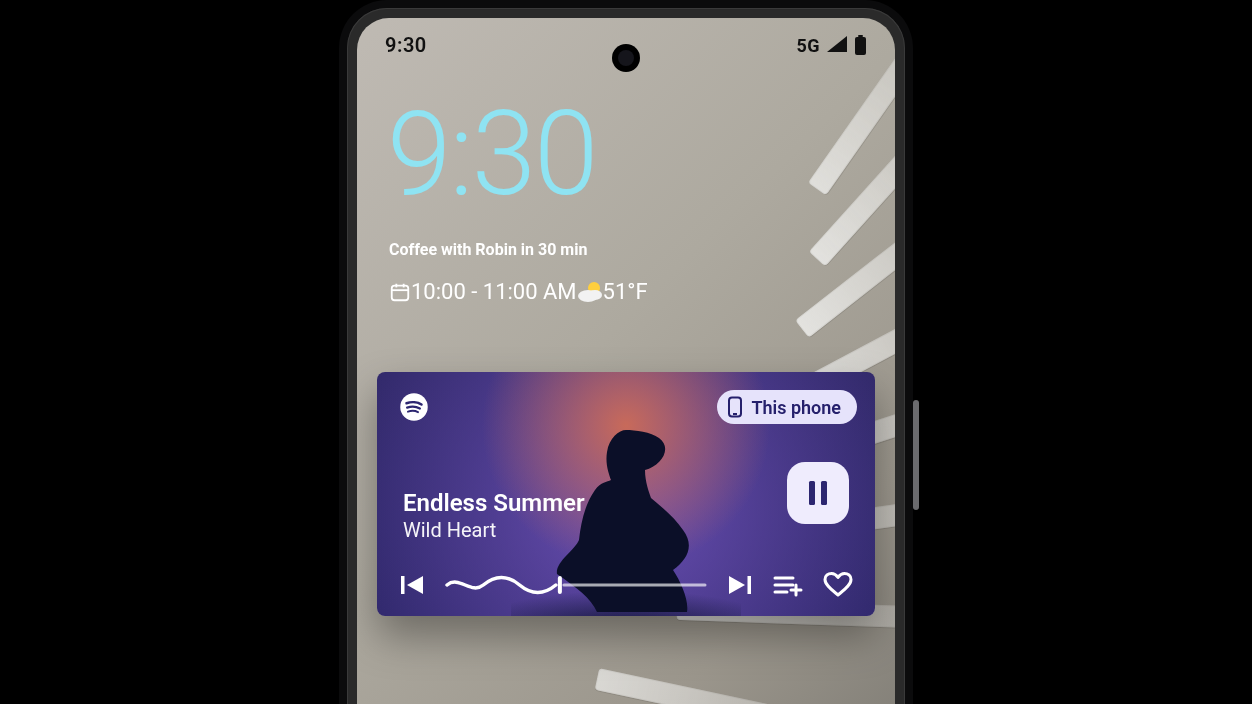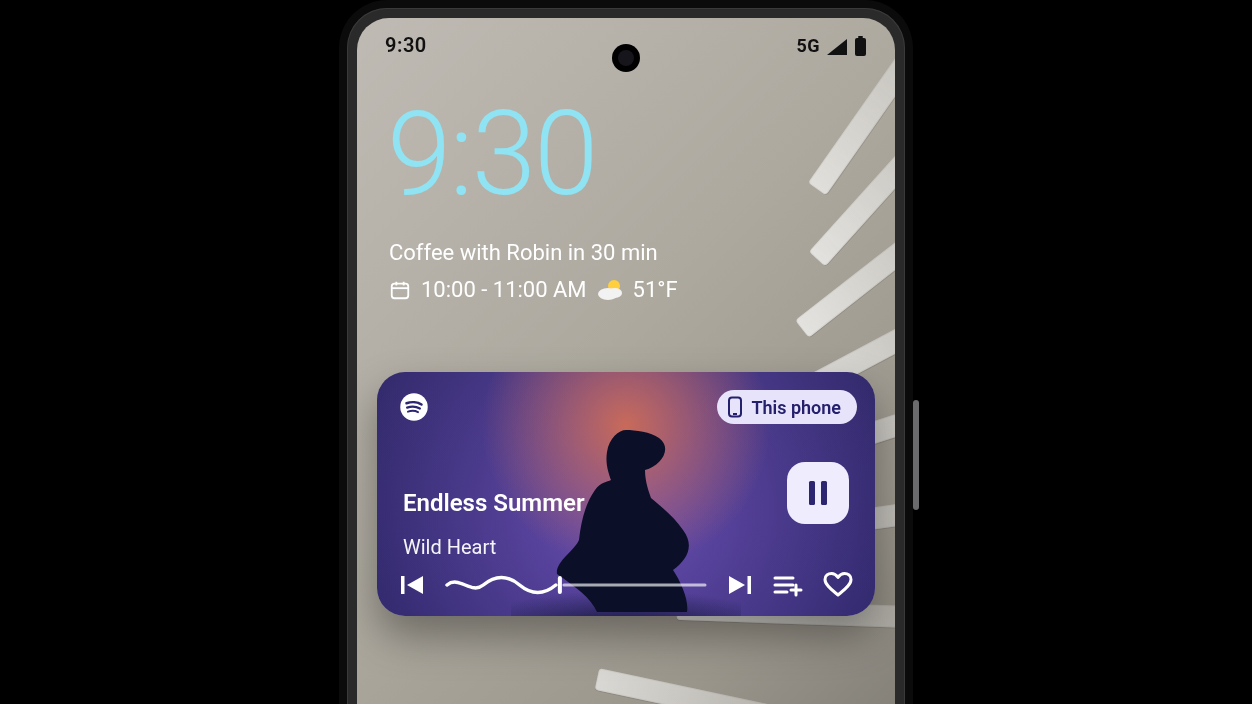--- a/index.html
+++ b/index.html
@@ -101,21 +101,21 @@
     top: 10px; left: 0; right: 0;
     height: 34px;
     display: flex;
     justify-content: space-between;
     align-items: center;
     padding: 0 28px;
     color: #111;
     font-weight: 600;
   }
   .statusbar .time { font-size: 20px; letter-spacing: 0.5px; }
-  .status-right { display:flex; align-items:flex-end; gap:6px; }
+  .status-right { display:flex; align-items:flex-start; gap:6px; }
   .status-right .net { font-size: 18px; font-weight: 700; letter-spacing:0.5px;}
 
   
   .clock {
     position: absolute;
     left: 30px;
     top: 78px;
     font-size: 116px;
     line-height: 1;
     font-weight: 300;
@@ -124,39 +124,38 @@
   }
 
   
   .glance {
     position: absolute;
     left: 32px;
     top: 222px;
     color: #fff;
   }
   .glance .headline {
-    font-size: 22px;
-    font-weight: 400;
+    font-size: 16px;
+    font-weight: 700;
   }
   .glance .subrow {
     display: flex;
     align-items: center;
-    gap: 10px;
-    margin-top: 12px;
+    margin-top: 20px;
     font-size: 22px;
     font-weight: 400;
   }
 
   
   .media {
     position: absolute;
     left: 20px; right: 20px;
     top: 354px;
     height: 244px;
-    border-radius: 28px;
+    border-radius: 8px;
     overflow: hidden;
     color: #fff;
     background:
       radial-gradient(circle 240px at 50% 22%, #c86a5a 0%, rgba(200,106,90,0) 60%),
       radial-gradient(circle 420px at 50% 55%, #6a4fb3 0%, rgba(106,79,179,0) 72%),
       linear-gradient(180deg, #2e2766 0%, #2b2566 100%);
     box-shadow: 0 20px 40px rgba(0,0,0,0.35);
   }
   
   .media .silhouette {
@@ -191,21 +190,21 @@
   }
   .media .titles .track {
     font-size: 24px;
     font-weight: 600;
     margin-top: 37px;
   }
   .media .titles .artist {
     font-size: 20px;
     font-weight: 400;
     opacity: .95;
-    margin-top: 18px;
+    margin-top: 1px;
   }
   .pause-btn {
     position: absolute;
     right: 26px;
     top: 90px;
     width: 62px; height: 62px;
     border-radius: 18px;
     background: #efecfd;
     display:flex; align-items:center; justify-content:center;
   }

